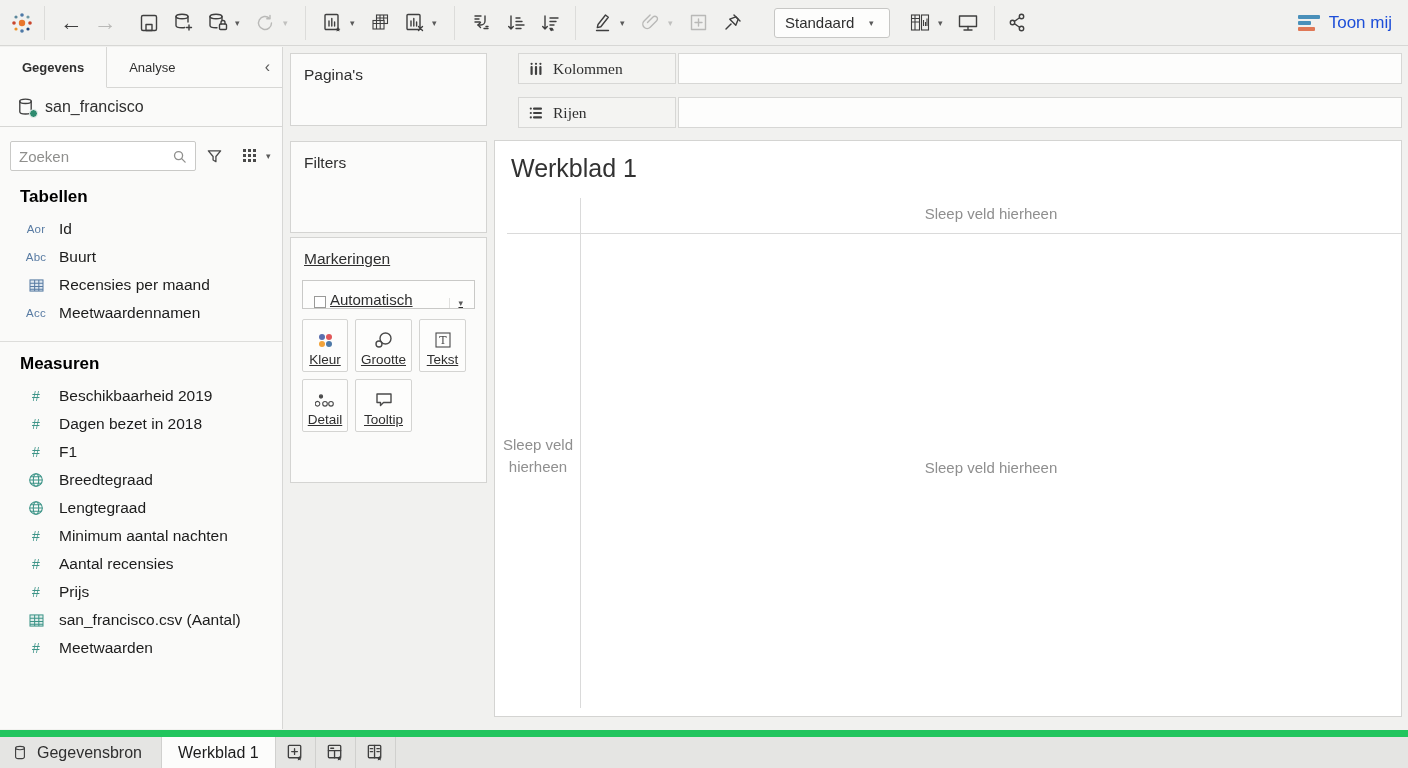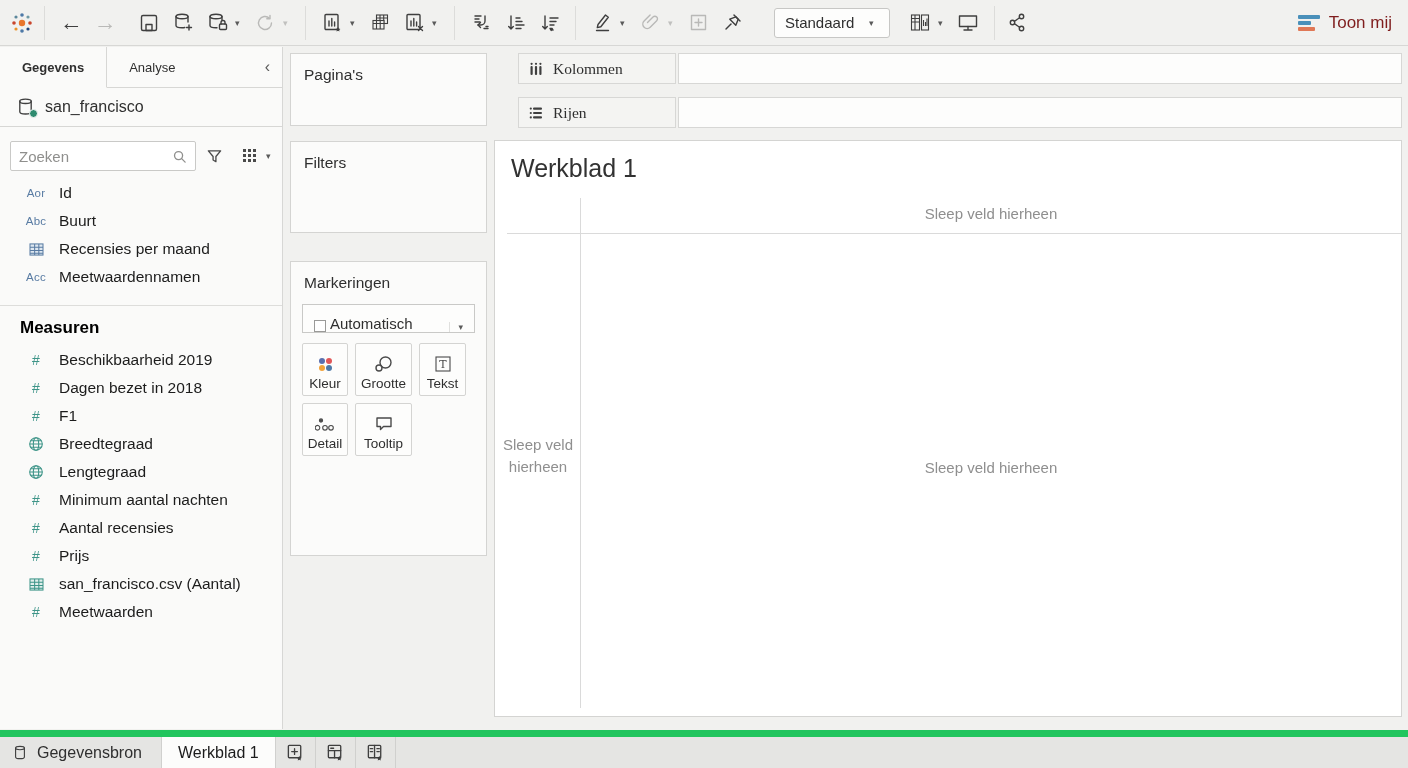--- a/index.html
+++ b/index.html
@@ -15,21 +15,21 @@
   .tb-icon.dis { color:#b9b9b7; }
   .tb-group { display:flex; align-items:center; gap:6px; margin:0 4px; }
   .tb-div { width:1px; height:34px; background:#dcdcda; margin:0 8px; flex:none; }
   .caret { font-size:9px; color:#5a5a5a; margin-left:-2px; width:10px; flex:none; }
   .caret.dis { color:#c0c0be; }
   .arrow-glyph { font-size:23px; line-height:1; }
   .style-select { height:30px; min-width:116px; background:#fdfdfc; border:1px solid #c7c7c5; border-radius:3px;
                   display:flex; align-items:center; padding:0 10px; gap:14px; font-size:15px; margin-left:24px; }
   .style-select .caret { margin-left:auto; }
   .tb-spacer { flex:1; }
-  .showme { display:flex; align-items:center; gap:9px; margin-right:16px; font-size:17px; color:#7f1d1d; }
+  .showme { display:flex; align-items:center; gap:9px; margin-right:16px; font-size:17px; color:#1d4ed8; }
   .showme-bars { display:flex; flex-direction:column; gap:2px; }
   .showme-bars i { display:block; height:4px; border-radius:1px; }
 
   
   .sidebar { position:absolute; top:47px; bottom:39px; left:0; width:283px; background:#fafaf9;
              border-right:1px solid #d7d7d5; overflow:hidden; }
   .side-tabs { height:41px; display:flex; align-items:stretch; border-bottom:1px solid #d7d7d5; }
   .side-tab { display:flex; align-items:center; padding:0 22px; font-size:13px; }
   .side-tab.active { font-weight:bold; border-right:1px solid #d7d7d5; background:#fafaf9;
                      border-bottom:1px solid #fafaf9; margin-bottom:-1px; }
@@ -55,21 +55,21 @@
   .ficon-text { font-size:11.5px; color:#587ba3; letter-spacing:.2px; }
   .pane-divider { border-top:1px solid #dddddb; margin-top:14px; }
   .m-header { margin-top:12px; }
 
   
   .cardscol { position:absolute; top:47px; bottom:39px; left:284px; width:210px; background:#f1f1ef; }
   .card { position:absolute; left:6px; width:197px; background:#fbfbfa; border:1px solid #d4d4d2; }
   .card-label { font-size:15.5px; color:#2f2f2f; padding:12px 0 0 13px; }
   .card.pages { top:6px; height:73px; }
   .card.filters { top:94px; height:92px; }
-  .card.marks { top:214px; height:295px; }
+  .card.marks { top:190px; height:246px;text-decoration:underline; }
   .marks-select { margin:12px 11px 0 11px; height:29px; border:1px solid #c9c9c7; background:#fdfdfc;
                   display:flex; align-items:flex-end; padding:0 11px; gap:4px; font-size:15px; }
   .marks-select .chip { width:12px; height:12px; border:1px solid #9a9a98; background:#fff; flex:none; }
   .marks-select .caret { margin-left:auto; border-left:1px solid #e0e0de; padding-left:8px; width:auto; }
   .marks-grid { display:flex; flex-wrap:wrap; gap:7px; padding:10px 11px 0 11px; }
   .mark-btn { width:53px; height:53px; background:#fdfdfc; border:1px solid #d4d4d2; border-radius:2px;
               display:flex; flex-direction:column; align-items:center; justify-content:flex-end;
               padding-bottom:4px; gap:3px; }
   .mark-btn .mb-label { font-size:13.5px; color:#2f2f2f; }
   .mark-btn.w1 { width:46px; } .mark-btn.w2 { width:57px; } .mark-btn.w3 { width:47px; }
@@ -340,20 +340,21 @@
               <rect x="11" y="6" width="3" height="3"></rect>
               <rect x="1" y="11" width="3" height="3"></rect>
               <rect x="6" y="11" width="3" height="3"></rect>
               <rect x="11" y="11" width="3" height="3"></rect>
             </g>
         </svg>
       </span>
       <span class="caret">▾</span>
     </div>
 
+    <div class="sec-header">Tabellen</div>
 
     <div class="field-list">
       <div class="field-row">
         <span class="ficon">
             <span class="ficon-text">Aor</span>
           </span>
         <span>Id</span>
       </div>
       <div class="field-row">
         <span class="ficon">

